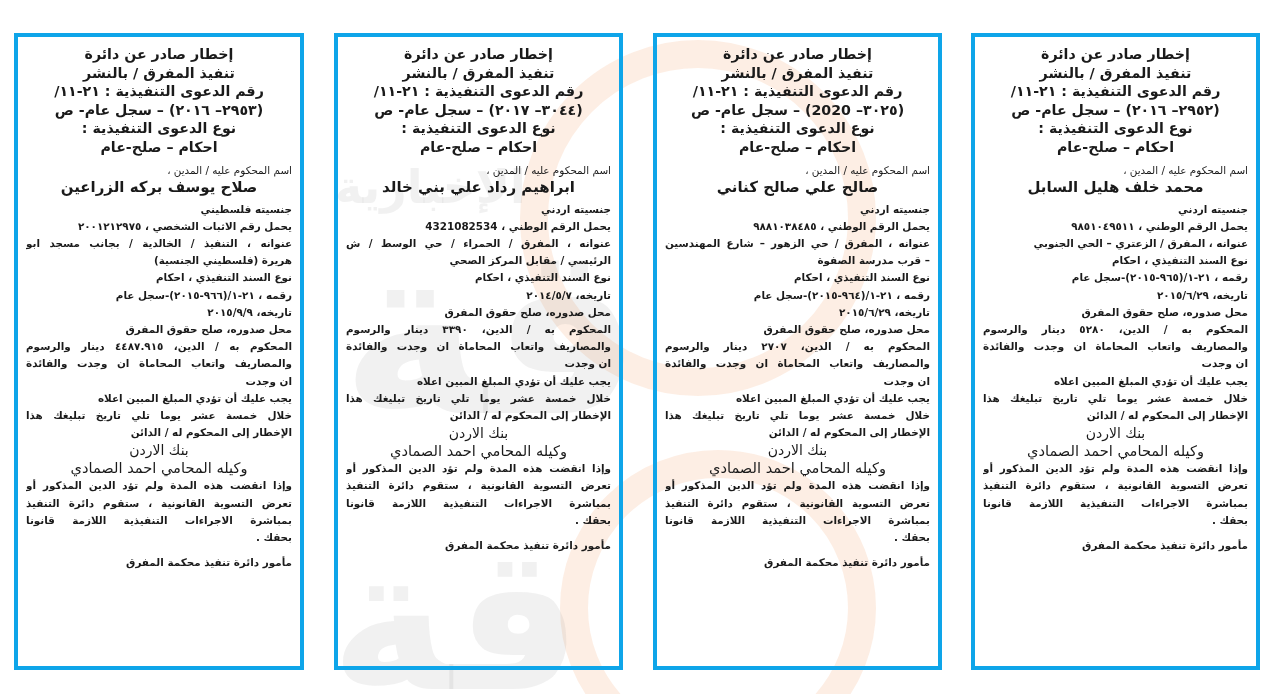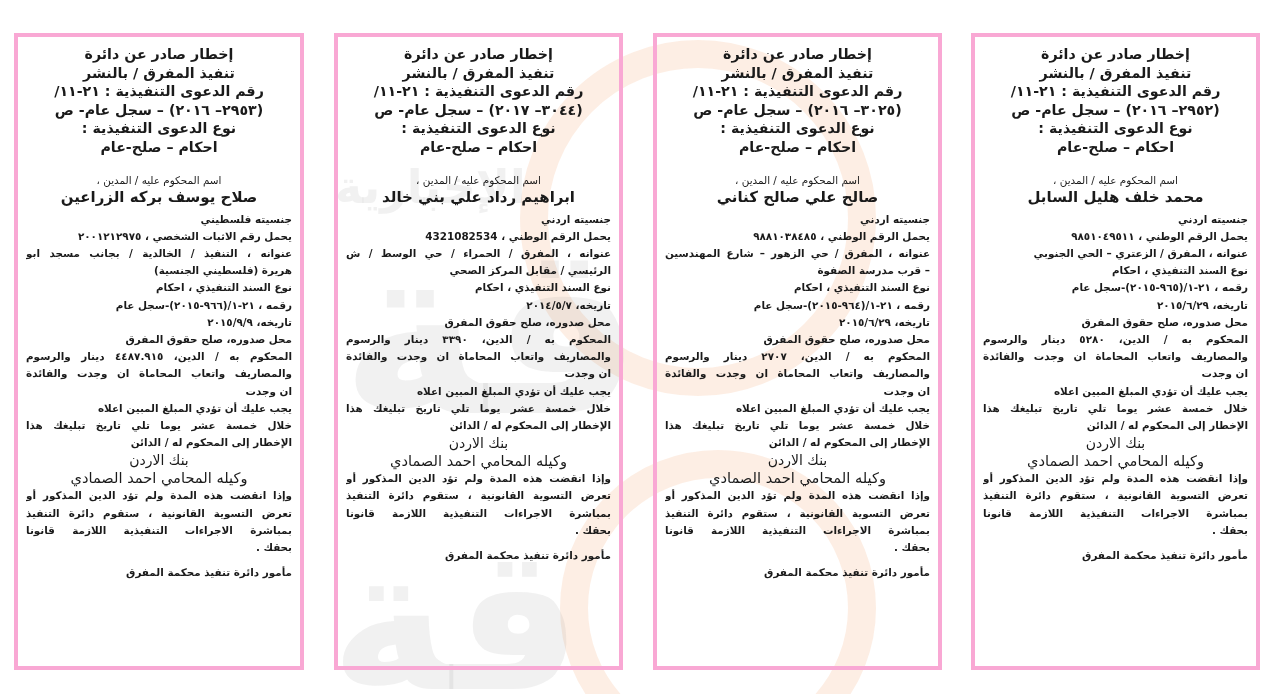--- a/index.html
+++ b/index.html
@@ -1,24 +1,24 @@
 <!DOCTYPE html>
 <html><head>
 <meta charset="utf-8">
 <style>
   html, body { margin:0; padding:0; background:#ffffff; }
   body { width:1282px; height:694px; position:relative; overflow:hidden;
          font-family:"DejaVu Sans", sans-serif; color:#1a1a1a; }
   .wm-ring { position:absolute; border-radius:50%; border:28px solid rgba(240,150,90,0.16); pointer-events:none; }
   .wm-text { position:absolute; color:rgba(150,150,150,0.13); font-weight:bold; pointer-events:none; white-space:nowrap; }
-  .notice { position:absolute; top:33px; height:637px; border:4px solid #f9a8d4; box-sizing:border-box;
+  .notice { position:absolute; top:33px; height:637px; border:4px solid #0ea5e9; box-sizing:border-box;
             direction:rtl; padding:8px 8px 4px 8px; background:transparent; display:flex; flex-direction:column; }
   .hdr { text-align:center; font-weight:bold; font-size:14.2px; line-height:18.6px; }
   .hdr div { white-space:nowrap; }
-  .lbl { font-size:10.4px; line-height:16px; margin-top:15px;text-align:center; }
+  .lbl { font-size:10.4px; line-height:16px; margin-top:5px; }
   .name { text-align:center; font-weight:bold; font-size:15px; line-height:19px; margin-bottom:4px; }
   .body { font-size:10.4px; font-weight:bold; line-height:17.2px; text-align:justify; }
   .body div { white-space:nowrap; overflow:hidden; }
   .center-b { text-align:center; font-weight:normal; font-size:14px; line-height:18px; }
   .footer { font-size:10.4px; font-weight:bold; line-height:16px; margin-top:8px; }
 </style>
 </head>
 <body>
 
 <div class="wm-ring" style="left:520px;top:40px;width:300px;height:300px;"></div>
@@ -102,21 +102,21 @@
     <div style="text-align-last:justify;">بمباشرة الاجراءات التنفيذية اللازمة قانونا</div>
     <div>بحقك .</div>
   </div>
   <div class="footer">مأمور دائرة تنفيذ محكمة المفرق</div>
 </div>
 <div class="notice" style="left:653px;width:289px;">
   <div class="hdr">
     <div>إخطار صادر عن دائرة</div>
     <div>تنفيذ المفرق / بالنشر</div>
     <div>رقم الدعوى التنفيذية : ٢١-١١/</div>
-    <div>(٣٠٢٥– ٢٠١٦) – سجل عام- ص</div>
+    <div>(٣٠٢٥– 2020) – سجل عام- ص</div>
     <div>نوع الدعوى التنفيذية :</div>
     <div>احكام – صلح-عام</div>
   </div>
   <div class="lbl">اسم المحكوم عليه / المدين ،</div>
   <div class="name">صالح علي صالح كناني</div>
   <div class="body">
     <div>جنسيته اردني</div>
     <div>يحمل الرقم الوطني ، ٩٨٨١٠٣٨٤٨٥</div>
     <div>
         <div style="text-align-last: justify;">عنوانه ، المفرق / حي الزهور – شارع المهندسين</div>

